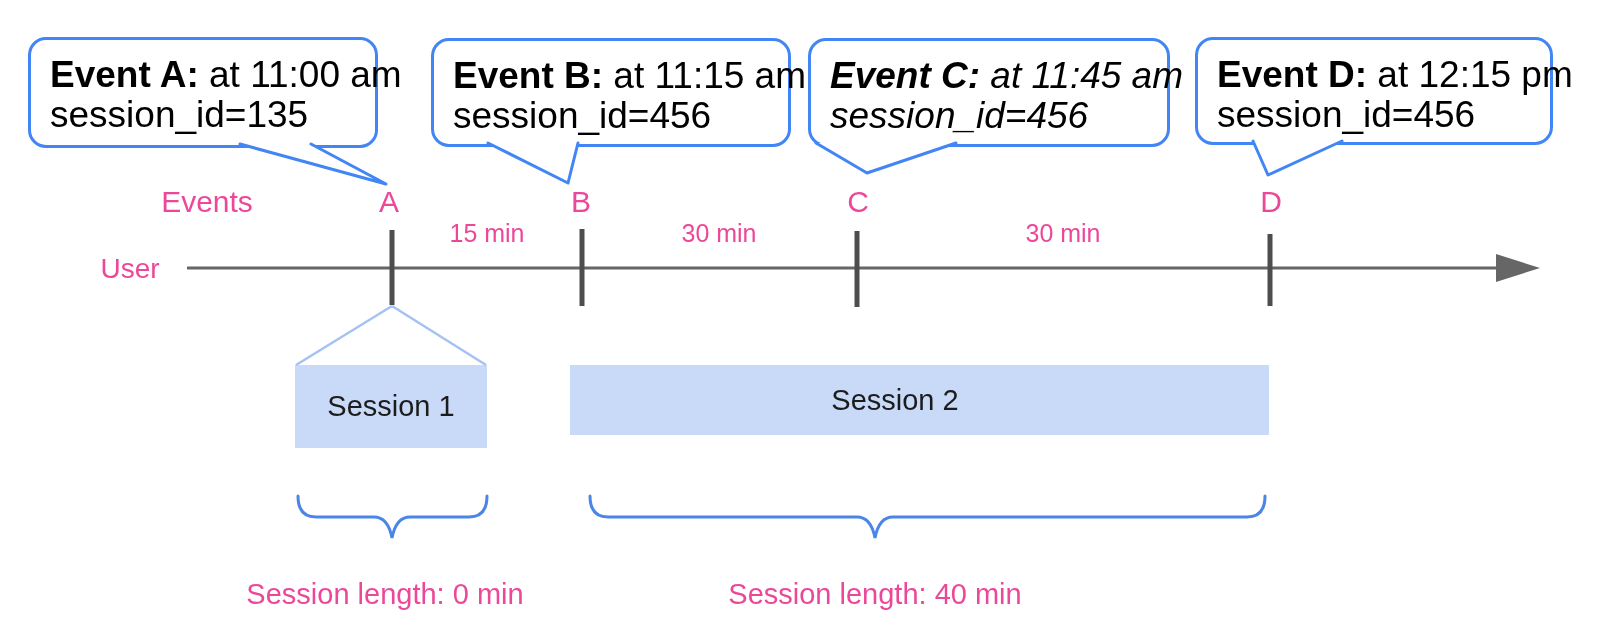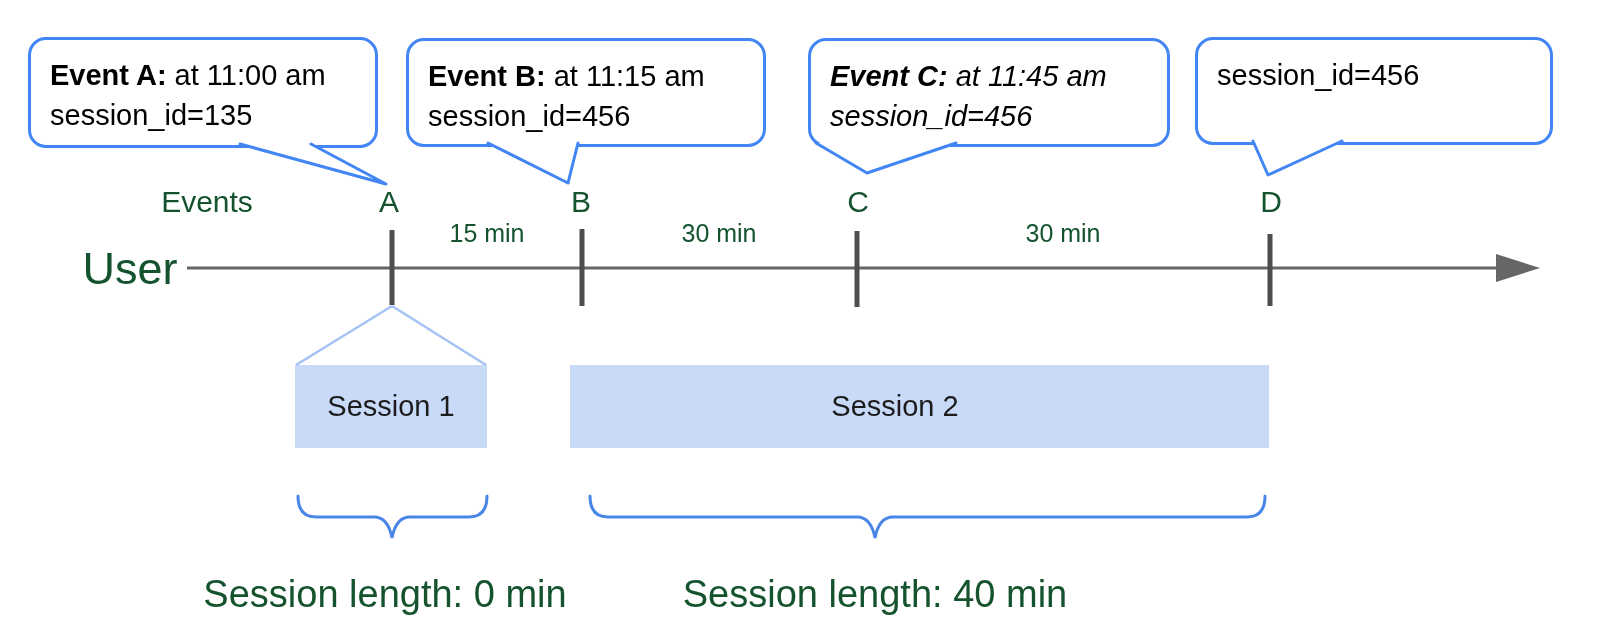--- a/index.html
+++ b/index.html
@@ -15,80 +15,81 @@
   body{font-family:"Liberation Sans","DejaVu Sans",sans-serif;color:var(--text);}
   .canvas{position:relative;width:1614px;height:642px;background:#fff;overflow:hidden;}
   .svg-layer{position:absolute;left:0;top:0;width:1614px;height:642px;pointer-events:none;}
   .bubble{
     position:absolute;
     border:3px solid var(--callout_border);
     border-radius:18px;
     background:#fff;
     box-sizing:border-box;
     padding:15px 0 0 19px;
-    font-size:29px;
+    font-size:37px;
     line-height:40px;
     color:#000;
     white-space:nowrap;
   }
   .bubble b{font-weight:bold;}
-  .lbl{position:absolute;transform:translate(-50%,-50%);white-space:nowrap;color:#14532d;}
+  .lbl{position:absolute;transform:translate(-50%,-50%);white-space:nowrap;color:#ec4899;}
   .events-row{font-size:30px;}
-  .user-lbl{font-size:45px;text-align:right;}
+  .user-lbl{font-size:28px;text-align:right;}
   .gap-lbl{font-size:25px;}
-  .length-lbl{font-size:38px;}
+  .length-lbl{font-size:29px;}
   .session-box{
     position:absolute;
     background:var(--session_fill);
     display:flex;align-items:center;justify-content:center;
     font-size:29px;color:#1c1c1c;
     box-sizing:border-box;
     text-align:center;
   }
 </style>
 </head>
 <body>
 
 <div class="canvas">
 
   <div class="bubble" style="left:28px;top:37px;width:350px;height:111px;">
     <div><b>Event A:</b><span> at 11:00 am</span></div>
     <div>session_id=135</div>
   </div>
 
-  <div class="bubble" style="left:406px;top:38px;width:360px;height:109px;">
+  <div class="bubble" style="left:431px;top:38px;width:360px;height:109px;">
     <div><b>Event B:</b><span> at 11:15 am</span></div>
     <div>session_id=456</div>
   </div>
 
   <div class="bubble" style="left:808px;top:38px;width:362px;height:109px;font-style:italic;">
     <div><b>Event C:</b><span> at 11:45 am</span></div>
     <div>session_id=456</div>
   </div>
 
   <div class="bubble" style="left:1195px;top:37px;width:358px;height:108px;">
+    <div><b>Event D:</b><span> at 12:15 pm</span></div>
     <div>session_id=456</div>
   </div>
 
   <div class="lbl events-row" style="left:207px;top:202px;">Events</div>
   <div class="lbl events-row" style="left:389px;top:202px;">A</div>
   <div class="lbl events-row" style="left:581px;top:202px;">B</div>
   <div class="lbl events-row" style="left:858px;top:202px;">C</div>
   <div class="lbl events-row" style="left:1271px;top:202px;">D</div>
 
   <div class="lbl user-lbl" style="left:130px;top:269px;">User</div>
 
   <div class="lbl gap-lbl" style="left:487px;top:233px;">15 min</div>
   <div class="lbl gap-lbl" style="left:719px;top:233px;">30 min</div>
   <div class="lbl gap-lbl" style="left:1063px;top:233px;">30 min</div>
 
   <div class="session-box" style="left:295px;top:365px;width:192px;height:83px;">
     <span>Session 1</span>
   </div>
-  <div class="session-box" style="left:570px;top:365px;width:699px;height:83px;padding-right:89px;padding-left:40px;">
+  <div class="session-box" style="left:570px;top:365px;width:699px;height:70px;padding-right:89px;padding-left:40px;">
     <span>Session 2</span>
   </div>
 
   <div class="lbl length-lbl" style="left:385px;top:594px;">Session length: 0 min</div>
   <div class="lbl length-lbl" style="left:875px;top:594px;">Session length: 40 min</div>
 
   <svg class="svg-layer" viewBox="0 0 1614 642">
 
     <path d="M240,144 L386,184 L311,144" fill="#ffffff" style="stroke:var(--callout_border)" stroke-width="3" stroke-linejoin="round" stroke-linecap="round"></path>
     <path d="M488,143 L568,183 L578,143" fill="#ffffff" style="stroke:var(--callout_border)" stroke-width="3" stroke-linejoin="round" stroke-linecap="round"></path>

